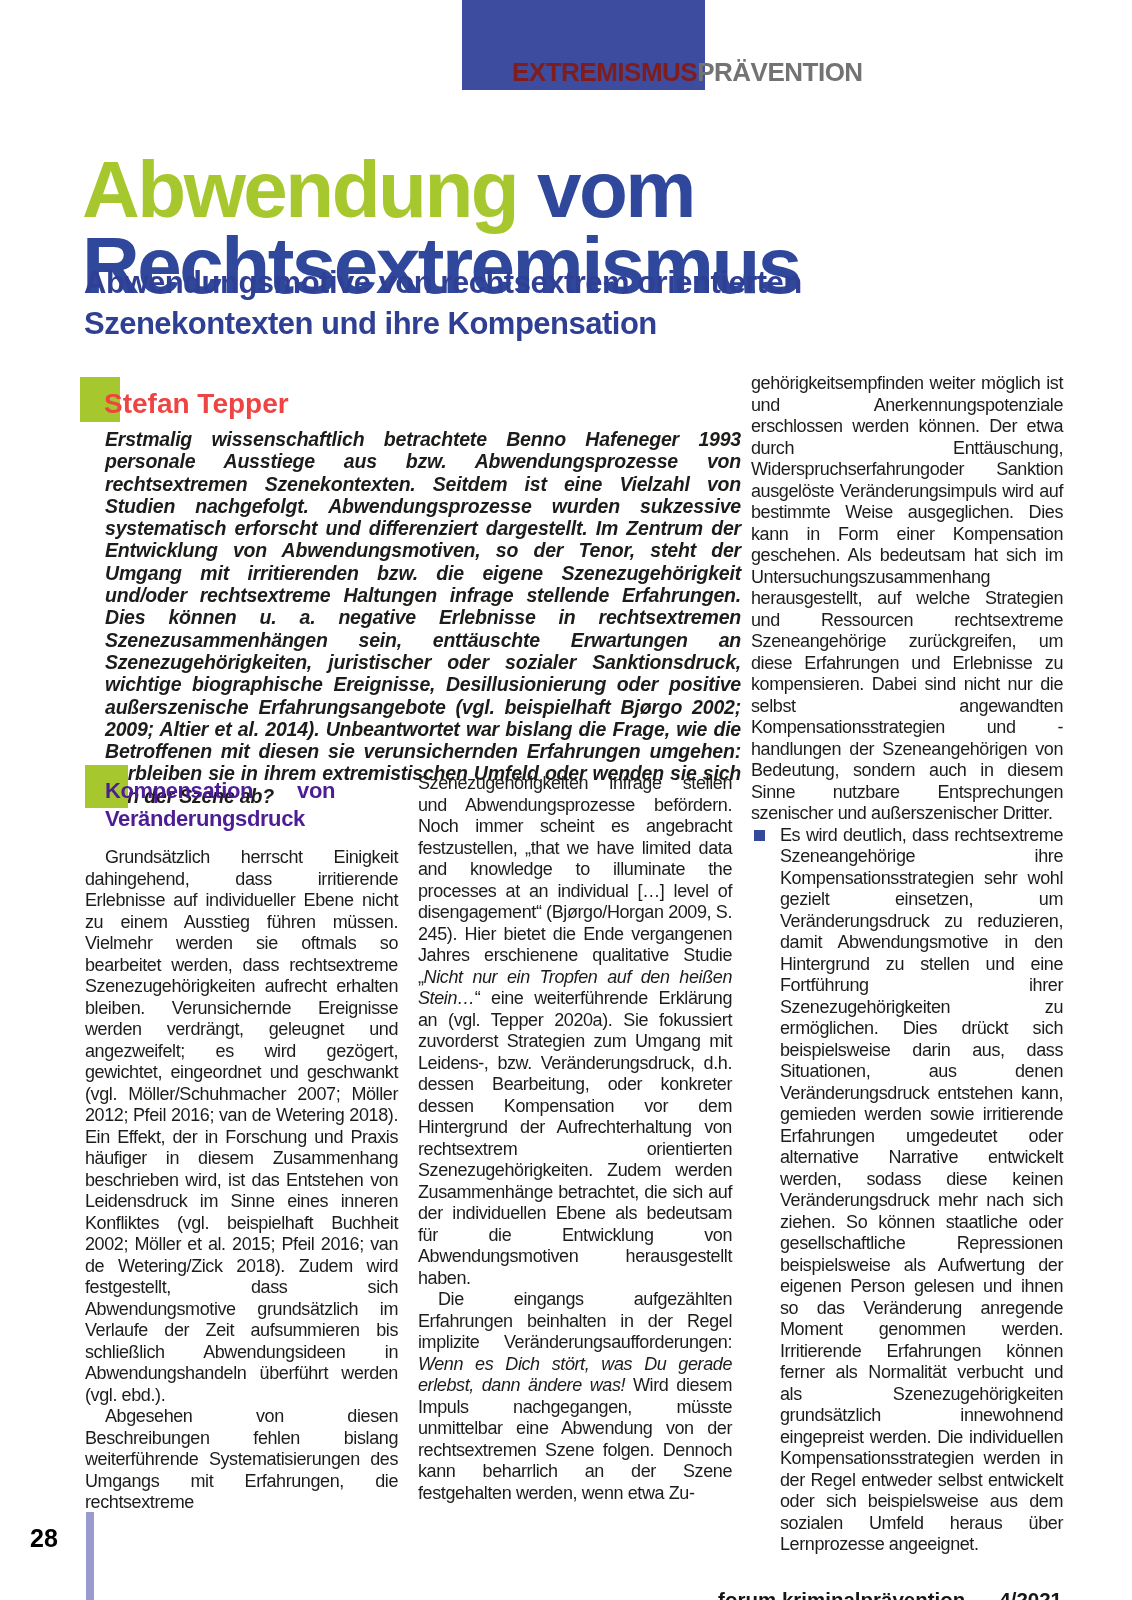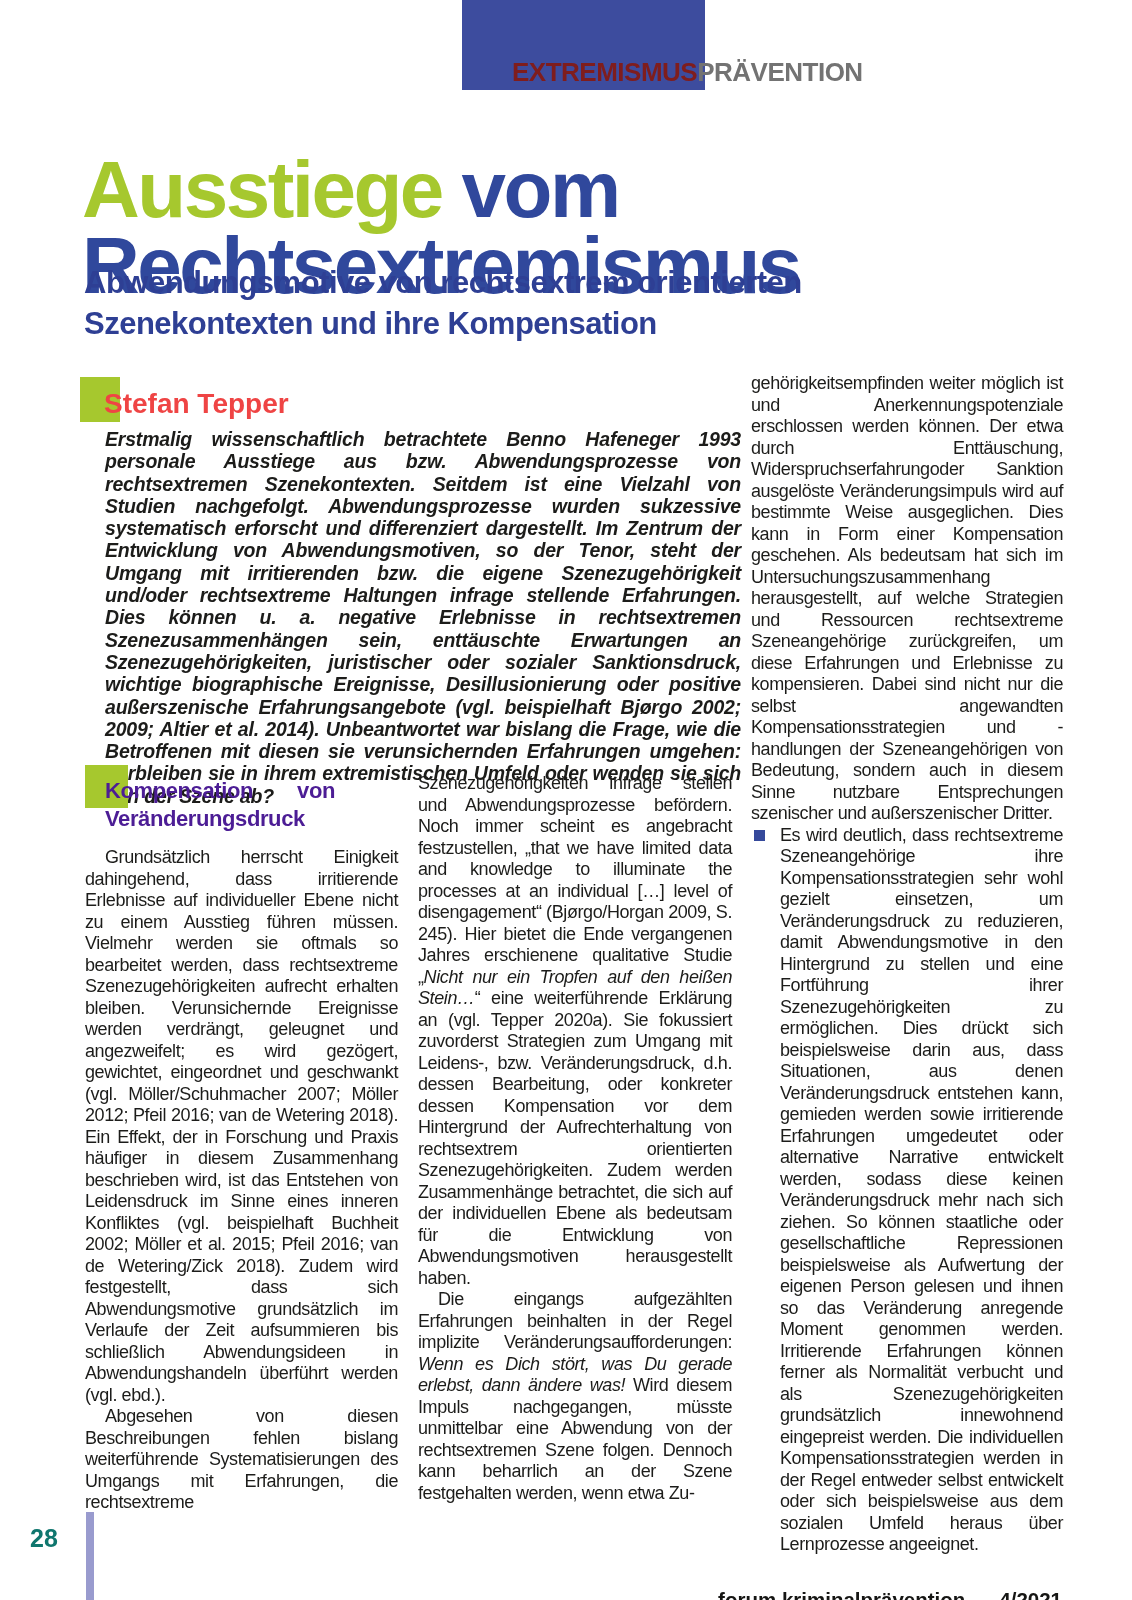--- a/index.html
+++ b/index.html
@@ -75,21 +75,21 @@
   
   .bullet-item{position:relative;padding-left:29px;box-sizing:border-box;}
   .bullet-square{
     position:absolute;left:3px;top:5px;width:11px;height:11px;
     background:#35499b;
   }
   .italic{font-style:italic;}
   
   .page-num{
     position:absolute;left:30px;top:1524px;
-    font-size:25px;font-weight:bold;color:#0f766e;
+    font-size:25px;font-weight:bold;color:#000000;
   }
   .footer-bar{
     position:absolute;left:86px;top:1512px;width:8px;height:88px;
     background:#999bce;
   }
   .footer-right{
     position:absolute;right:70px;top:1588px;
     display:flex;gap:34px;
     font-size:20.5px;font-weight:bold;color:#161614;white-space:nowrap;
   }
@@ -98,21 +98,21 @@
 <body>
 
 <div class="page">
 
   <div class="banner-box"></div>
   <div class="banner-text">
     <span class="banner-hl">EXTREMISMUS</span><span class="banner-rest">PRÄVENTION</span>
   </div>
 
   <h1 class="title">
-    <div><span class="t-green">Ausstiege</span><span> vom</span></div>
+    <div><span class="t-green">Abwendung</span><span> vom</span></div>
     <div>Rechtsextremismus</div>
   </h1>
 
   <div class="subtitle">
     <div>Abwendungsmotive von rechtsextrem orientierten</div>
     <div>Szenekontexten und ihre Kompensation</div>
   </div>
 
   <div class="author-square"></div>
   <div class="author-name">Stefan Tepper</div>

